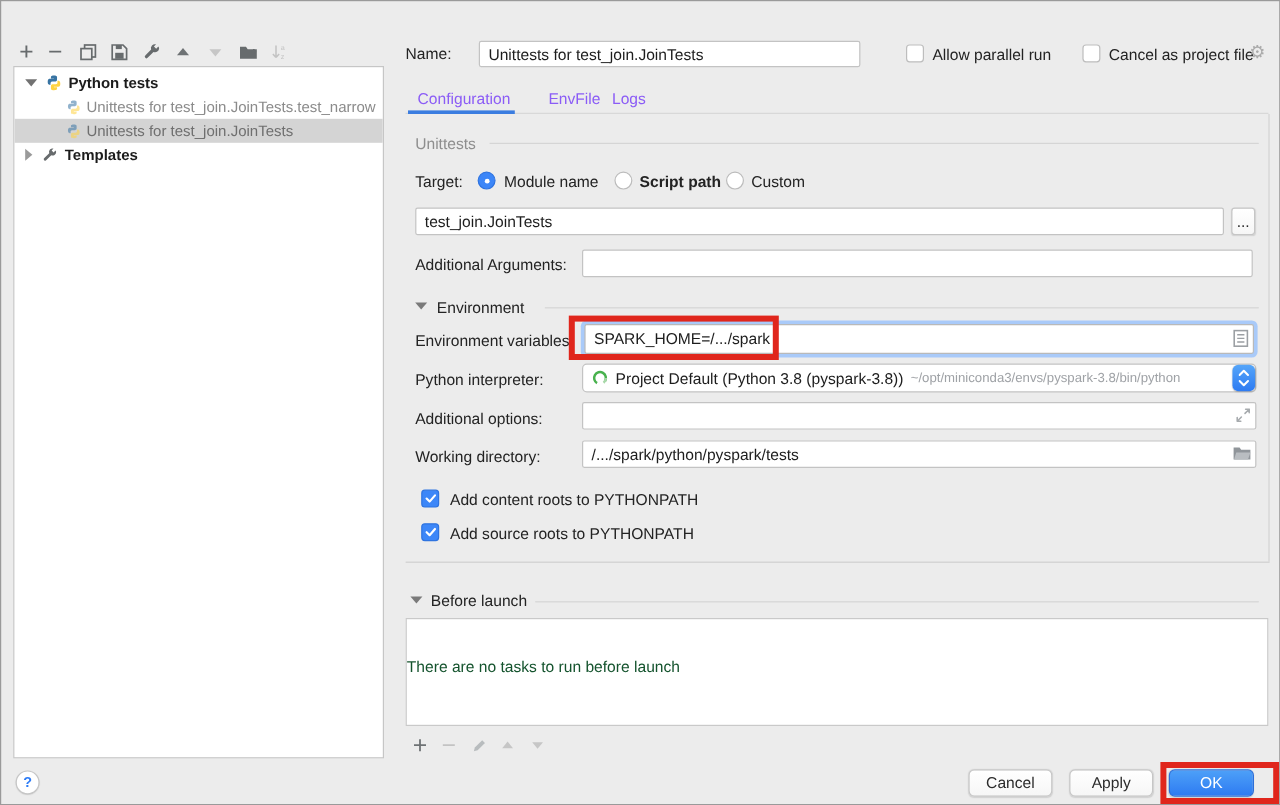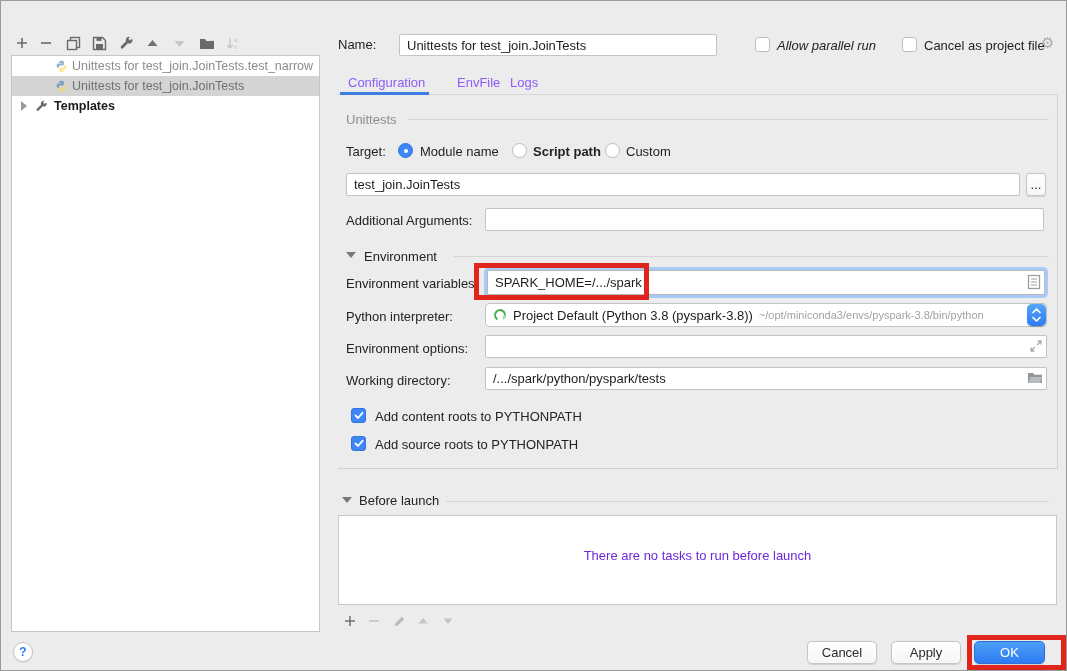--- a/index.html
+++ b/index.html
@@ -85,20 +85,28 @@
   </div>
   <div class="toolicon" style="left:223px;">
     <svg class="svgic" width="16" height="15" viewBox="0 0 16 15">
         <path d="M5 2v10M5 12l-2.6-3M5 12l2.6-3" stroke="#c3c3c3" stroke-width="1.3" fill="none"></path>
         <text x="9" y="6" font-size="6" fill="#c3c3c3">a</text>
         <text x="9" y="13" font-size="6" fill="#c3c3c3">z</text>
       </svg>
   </div>
 
   <div class="treepanel">
+    <div class="treerow" style="margin-top:3px;">
+      <span class="twisty tw-open"></span>
+      <svg class="svgic" style="margin-left:7px;" width="14" height="14" viewBox="0 0 16 16">
+          <path fill="#3874A3" d="M7.9 1c-3 0-2.8 1.3-2.8 1.3v1.5h2.9v.4H3.9S2 3.9 2 6.9s1.7 2.9 1.7 2.9h1V8.4s-.1-1.7 1.7-1.7h2.9s1.6 0 1.6-1.6V2.6S11.2 1 7.9 1z"></path>
+          <path fill="#FFD342" d="M8.1 15c3 0 2.8-1.3 2.8-1.3v-1.5H8v-.4h4.1s1.9.2 1.9-2.8-1.7-2.9-1.7-2.9h-1v1.5s.1 1.7-1.7 1.7H6.7s-1.6 0-1.6 1.6v2.7S4.8 15 8.1 15z"></path>
+        </svg>
+      <span class="bold" style="margin-left:5px;">Python tests</span>
+    </div>
     <div class="treerow">
       <svg class="svgic" style="margin-left:43px;opacity:.55;" width="13" height="13" viewBox="0 0 16 16">
           <path fill="#3874A3" d="M7.9 1c-3 0-2.8 1.3-2.8 1.3v1.5h2.9v.4H3.9S2 3.9 2 6.9s1.7 2.9 1.7 2.9h1V8.4s-.1-1.7 1.7-1.7h2.9s1.6 0 1.6-1.6V2.6S11.2 1 7.9 1z"></path>
           <path fill="#FFD342" d="M8.1 15c3 0 2.8-1.3 2.8-1.3v-1.5H8v-.4h4.1s1.9.2 1.9-2.8-1.7-2.9-1.7-2.9h-1v1.5s.1 1.7-1.7 1.7H6.7s-1.6 0-1.6 1.6v2.7S4.8 15 8.1 15z"></path>
         </svg>
       <span class="childtxt" style="margin-left:4px;">Unittests for test_join.JoinTests.test_narrow</span>
     </div>
     <div class="treerow sel">
       <svg class="svgic" style="margin-left:43px;opacity:.55;" width="13" height="13" viewBox="0 0 16 16">
           <path fill="#3874A3" d="M7.9 1c-3 0-2.8 1.3-2.8 1.3v1.5h2.9v.4H3.9S2 3.9 2 6.9s1.7 2.9 1.7 2.9h1V8.4s-.1-1.7 1.7-1.7h2.9s1.6 0 1.6-1.6V2.6S11.2 1 7.9 1z"></path>
@@ -113,21 +121,21 @@
         </svg>
       <span class="bold" style="margin-left:6px;">Templates</span>
     </div>
   </div>
 
   <div class="lbl" style="left:337px;top:36px;">Name:</div>
   <div class="field" style="left:398px;top:33px;width:318px;height:22px;">
       <span>Unittests for test_join.JoinTests</span>
     </div>
   <span class="cb" style="left:754px;top:36px;"></span>
-  <div class="lbl" style="left:776px;top:37px;font-style:italic;">Allow parallel run</div>
+  <div class="lbl" style="left:776px;top:37px;">Allow parallel run</div>
   <span class="cb" style="left:901px;top:36px;"></span>
   <div class="lbl" style="left:923px;top:37px;">Cancel as project file</div>
   <div class="abs" style="left:1040px;top:33px;font-size:15px;color:#ababab;">⚙</div>
 
   <div class="tab" style="left:347px;">
       <span>Configuration</span>
     </div>
   <div class="tab" style="left:456px;align-items:center;">
       <span>EnvFile</span>
     </div>
@@ -185,21 +193,21 @@
       </svg>
     <span style="margin-left:6px;">Project Default (Python 3.8 (pyspark-3.8))</span>
     <span style="margin-left:6px;font-size:11px;color:#9fa2a6;">~/opt/miniconda3/envs/pyspark-3.8/bin/python</span>
   </div>
   <div class="abs" style="left:1026px;top:303px;width:19px;height:22px;border-radius:5px;background:linear-gradient(#55a5f9,#2e7bf2);box-shadow:0 0.5px 1px rgba(0,0,0,.25);">
     <svg class="svgic" style="margin:3px auto 0;display:block;" width="9" height="16" viewBox="0 0 9 16">
         <path d="M1 5.5L4.5 2 8 5.5M1 10.5L4.5 14 8 10.5" fill="none" stroke="#fff" stroke-width="1.7" stroke-linecap="round" stroke-linejoin="round"></path>
       </svg>
   </div>
 
-  <div class="lbl" style="left:345px;top:340px;">Environment options:</div>
+  <div class="lbl" style="left:345px;top:340px;">Additional options:</div>
   <div class="field" style="left:484px;top:334px;width:562px;height:23px;">
       <span></span>
     </div>
   <svg class="abs svgic" style="left:1028px;top:338px;" width="14" height="14" viewBox="0 0 14 14">
       <path d="M8.5 5.5L12 2M12 2H9M12 2v3M5.5 8.5L2 12M2 12h3M2 12V9" fill="none" stroke="#a7abae" stroke-width="1.3" stroke-linecap="round"></path>
     </svg>
 
   <div class="lbl" style="left:345px;top:372px;">Working directory:</div>
   <div class="field" style="left:484px;top:366px;width:562px;height:23px;padding-right:26px;">
       <span>/.../spark/python/pyspark/tests</span>
@@ -220,21 +228,21 @@
         <path d="M1.5 4.5L4 7 8.5 1.8" fill="none" stroke="#fff" stroke-width="1.8" stroke-linecap="round" stroke-linejoin="round"></path>
       </svg>
   </span>
   <div class="lbl" style="left:374px;top:436px;">Add source roots to PYTHONPATH</div>
 
   <div class="abs" style="left:341px;top:496px;width:0;height:0;border-left:5px solid transparent;border-right:5px solid transparent;border-top:6px solid #7a7a7a;"></div>
   <div class="lbl" style="left:358px;top:492px;">Before launch</div>
   <div class="hline" style="left:445px;top:500px;width:603px;"></div>
 
   <div class="abs" style="left:337px;top:514px;width:719px;height:90px;background:#fff;border:1px solid #c9c9c9;box-sizing:border-box;">
-    <div style="position:absolute;left:0;top:32px;width:100%;text-align:center;font-size:13px;color:#6d28d9;">There are no tasks to run before launch</div>
+    <div style="position:absolute;left:0;top:32px;width:100%;text-align:left;font-size:13px;color:#14532d;">There are no tasks to run before launch</div>
   </div>
 
   <div class="toolicon" style="left:340px;top:611px;">
     <svg class="svgic" width="12" height="12" viewBox="0 0 12 12">
         <path d="M6 1v10M1 6h10" stroke="#6e7274" stroke-width="1.5"></path>
       </svg>
   </div>
   <div class="toolicon" style="left:364px;top:611px;">
     <svg class="svgic" width="12" height="12" viewBox="0 0 12 12">
         <path d="M1 6h10" stroke="#c3c3c3" stroke-width="1.5"></path>

